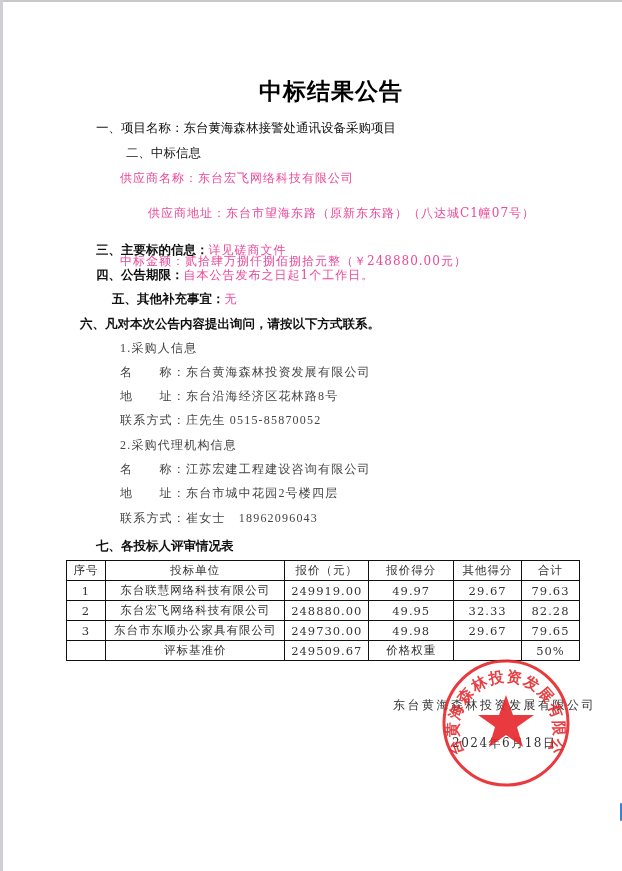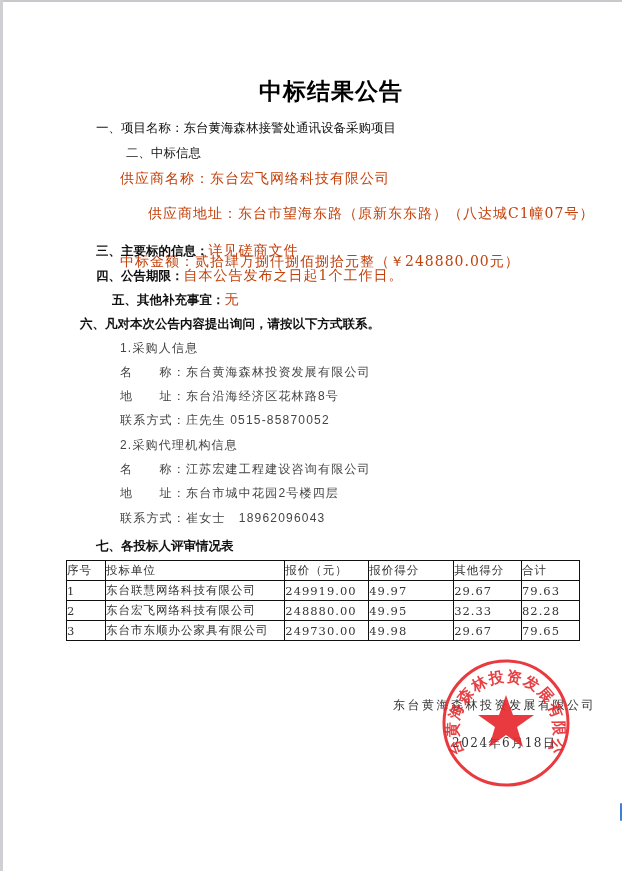--- a/index.html
+++ b/index.html
@@ -12,29 +12,29 @@
     .scroll-mark { position: absolute; left: 620px; top: 803px; width: 2px; height: 18px; background: #3b82d6; border-radius: 1px; }
 
     .title {
       position: absolute; left: 0; width: 662px; top: 76px; text-align: center;
       font-family: "DejaVu Sans", "Liberation Sans", sans-serif; font-weight: bold; font-size: 23px; color: #000;
       letter-spacing: 1px;
     }
     .line { position: absolute; white-space: nowrap; font-size: 12.5px; line-height: 16px; }
     .h { font-family: "DejaVu Sans", "Liberation Sans", sans-serif; font-size: 12.5px; color: #111; }
     .h b { font-weight: bold; }
-    .v { font-family: "DejaVu Serif", "Liberation Serif", serif; color: #c2410c; font-size: 14px; letter-spacing: 1px; }
-    .sub { font-family: Liberation Sans, sans-serif; color: #444; font-size: 12px; letter-spacing: 1.2px; }
+    .v { font-family: "DejaVu Serif", "Liberation Serif", serif; color: #ec4899; font-size: 12px; letter-spacing: 1px; }
+    .sub { font-family: Liberation Serif, serif; color: #444; font-size: 12px; letter-spacing: 1.2px; }
 
     table.bids {
       position: absolute; left: 66px; top: 560px; width: 514px; border-collapse: collapse;
       font-family: "DejaVu Serif", "Liberation Serif", serif; font-size: 11.5px; color: #333;
     }
     table.bids td {
-      border: 1px solid #111; height: 18px; padding: 0; text-align: left; letter-spacing: 1px;
+      border: 1px solid #111; height: 18px; padding: 0; text-align: center; letter-spacing: 1px;
     }
     table.bids tr { height: 20px; }
 
     .sign-company { position: absolute; left: 393px; top: 697px; font-size: 12px; color: #333; letter-spacing: 2.5px; white-space: nowrap; font-family: "DejaVu Serif", "Liberation Serif", serif; }
     .sign-date { position: absolute; left: 452px; top: 735px; font-size: 12px; color: #333; letter-spacing: 1.5px; white-space: nowrap; font-family: "DejaVu Serif", "Liberation Serif", serif; }
     .stamp { position: absolute; left: 440px; top: 657px; width: 132px; height: 132px; }
   </style>
 </head>
 <body>
 
@@ -137,20 +137,28 @@
     <td>82.28</td>
   </tr>
   <tr>
     <td>3</td>
     <td>东台市东顺办公家具有限公司</td>
     <td>249730.00</td>
     <td>49.98</td>
     <td>29.67</td>
     <td>79.65</td>
   </tr>
+  <tr>
+    <td></td>
+    <td>评标基准价</td>
+    <td>249509.67</td>
+    <td>价格权重</td>
+    <td></td>
+    <td>50%</td>
+  </tr>
 </tbody>
   </table>
 
 <div class="sign-company">东台黄海森林投资发展有限公司</div>
 <div class="sign-date">2024年6月18日</div>
 
 <svg class="stamp" viewBox="0 0 132 132">
   <defs>
     <path id="stamp-arc" d="M 22 92 A 48 48 0 1 1 110 92"></path>
   </defs>

